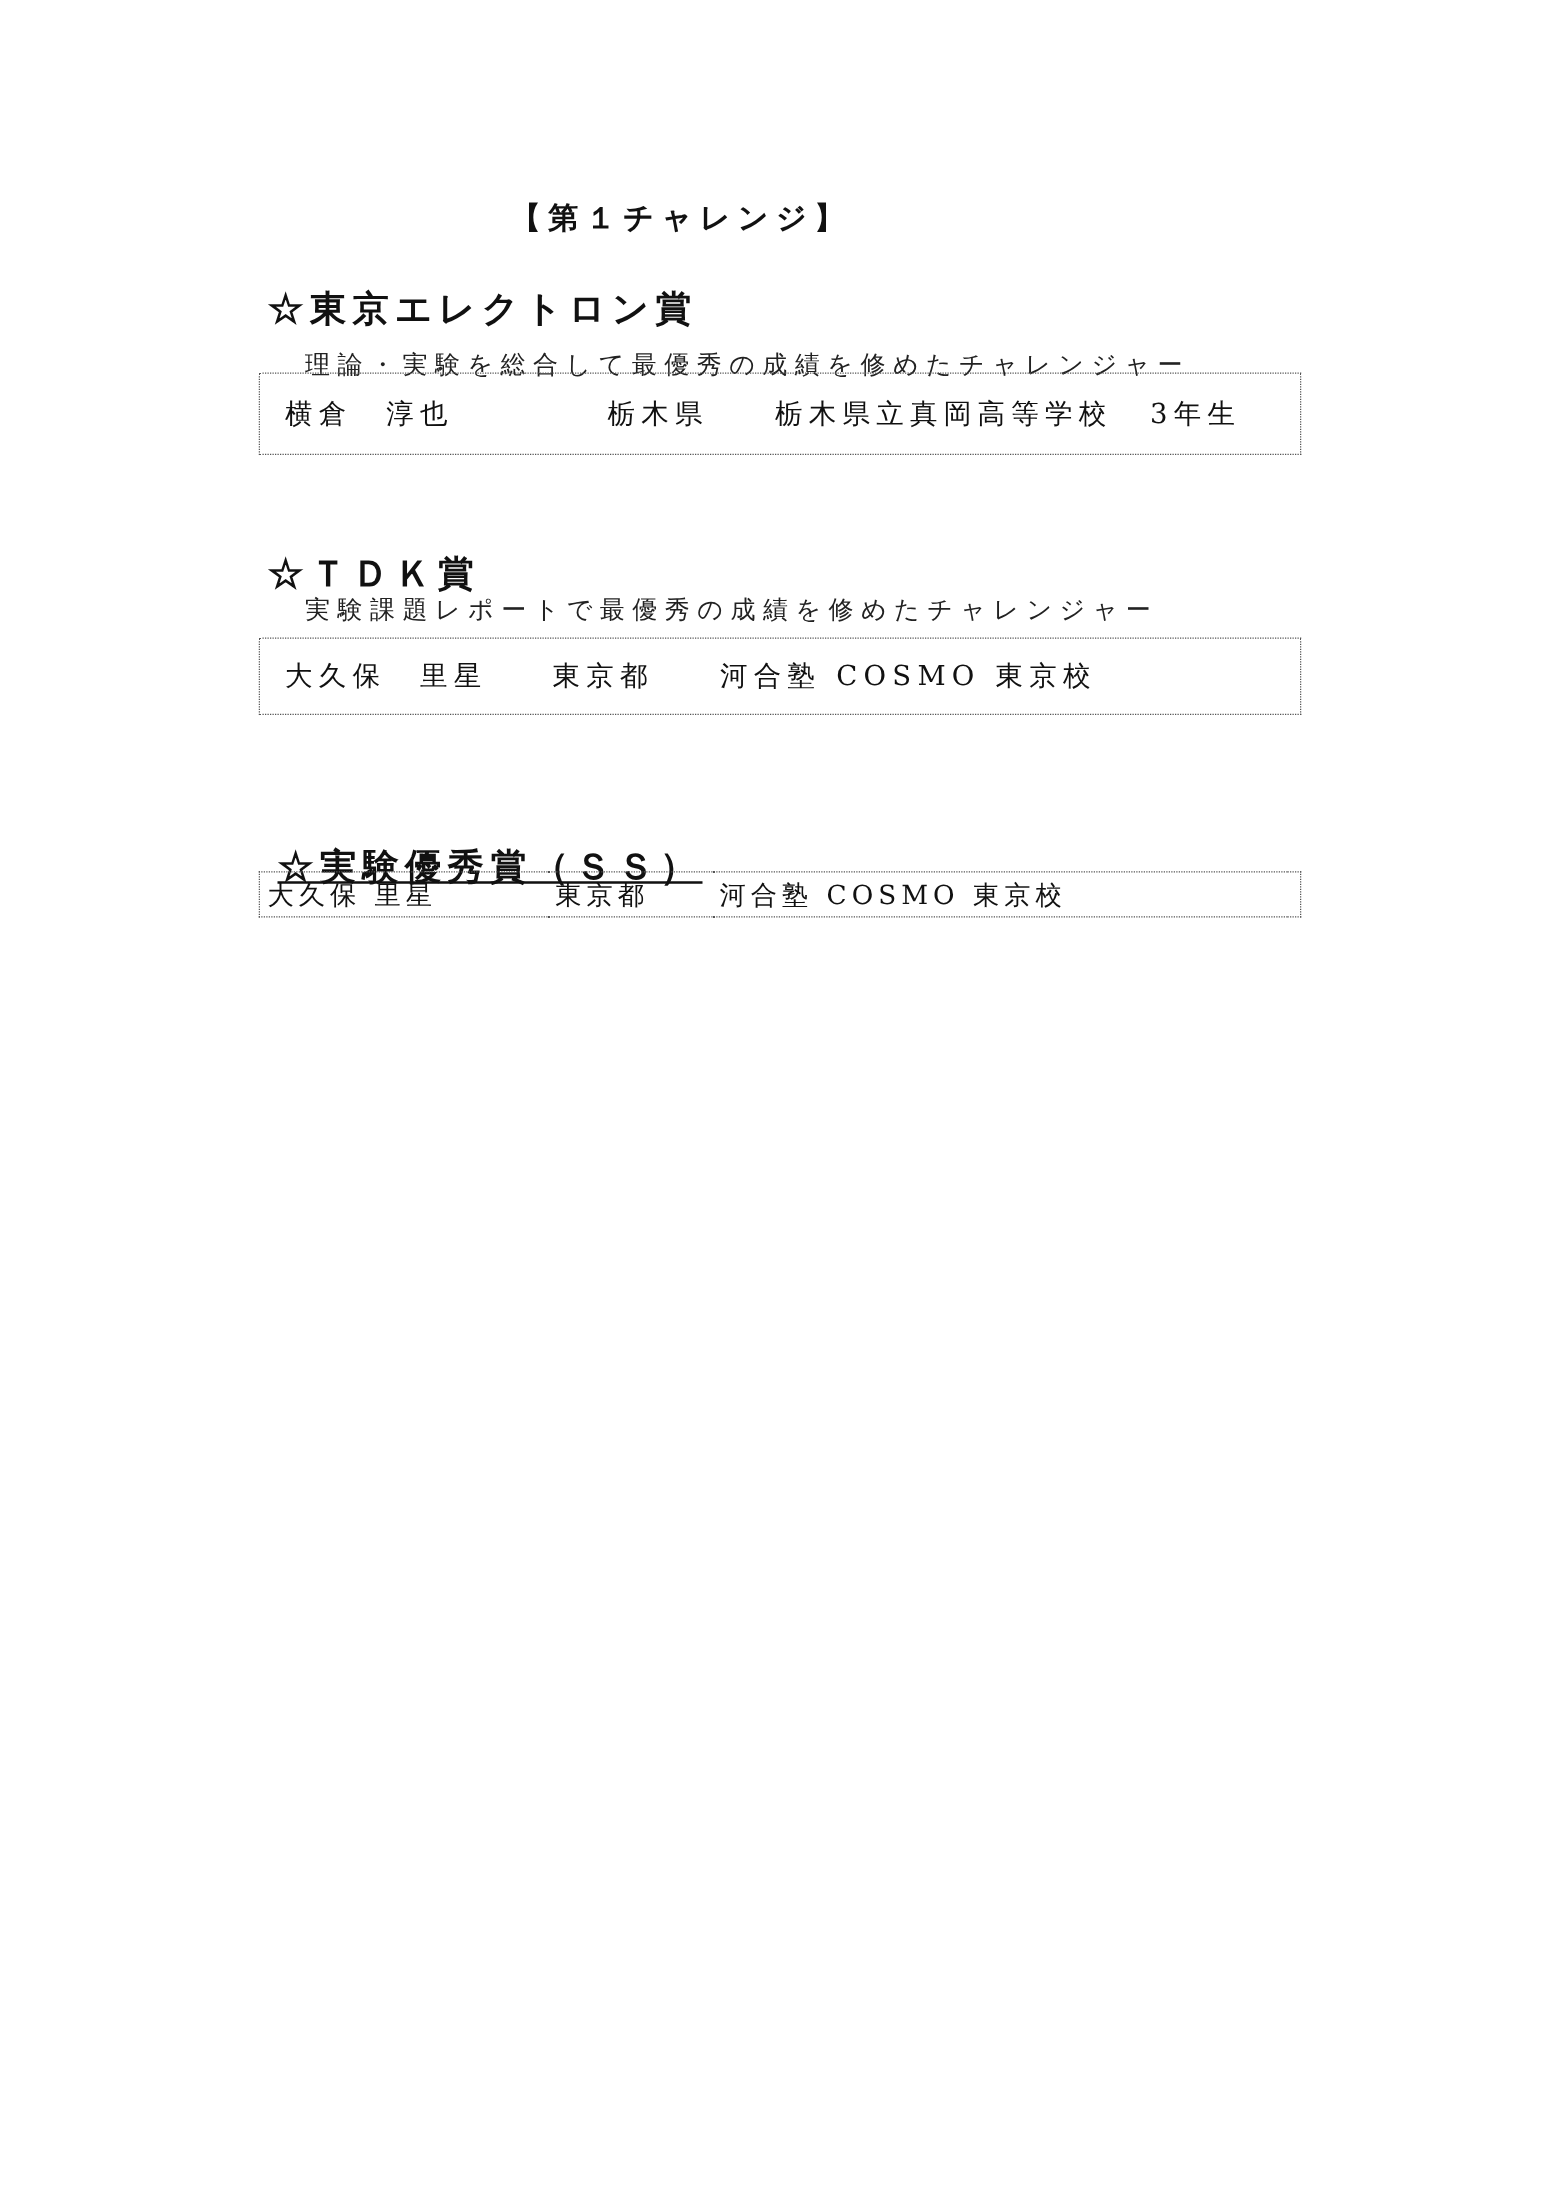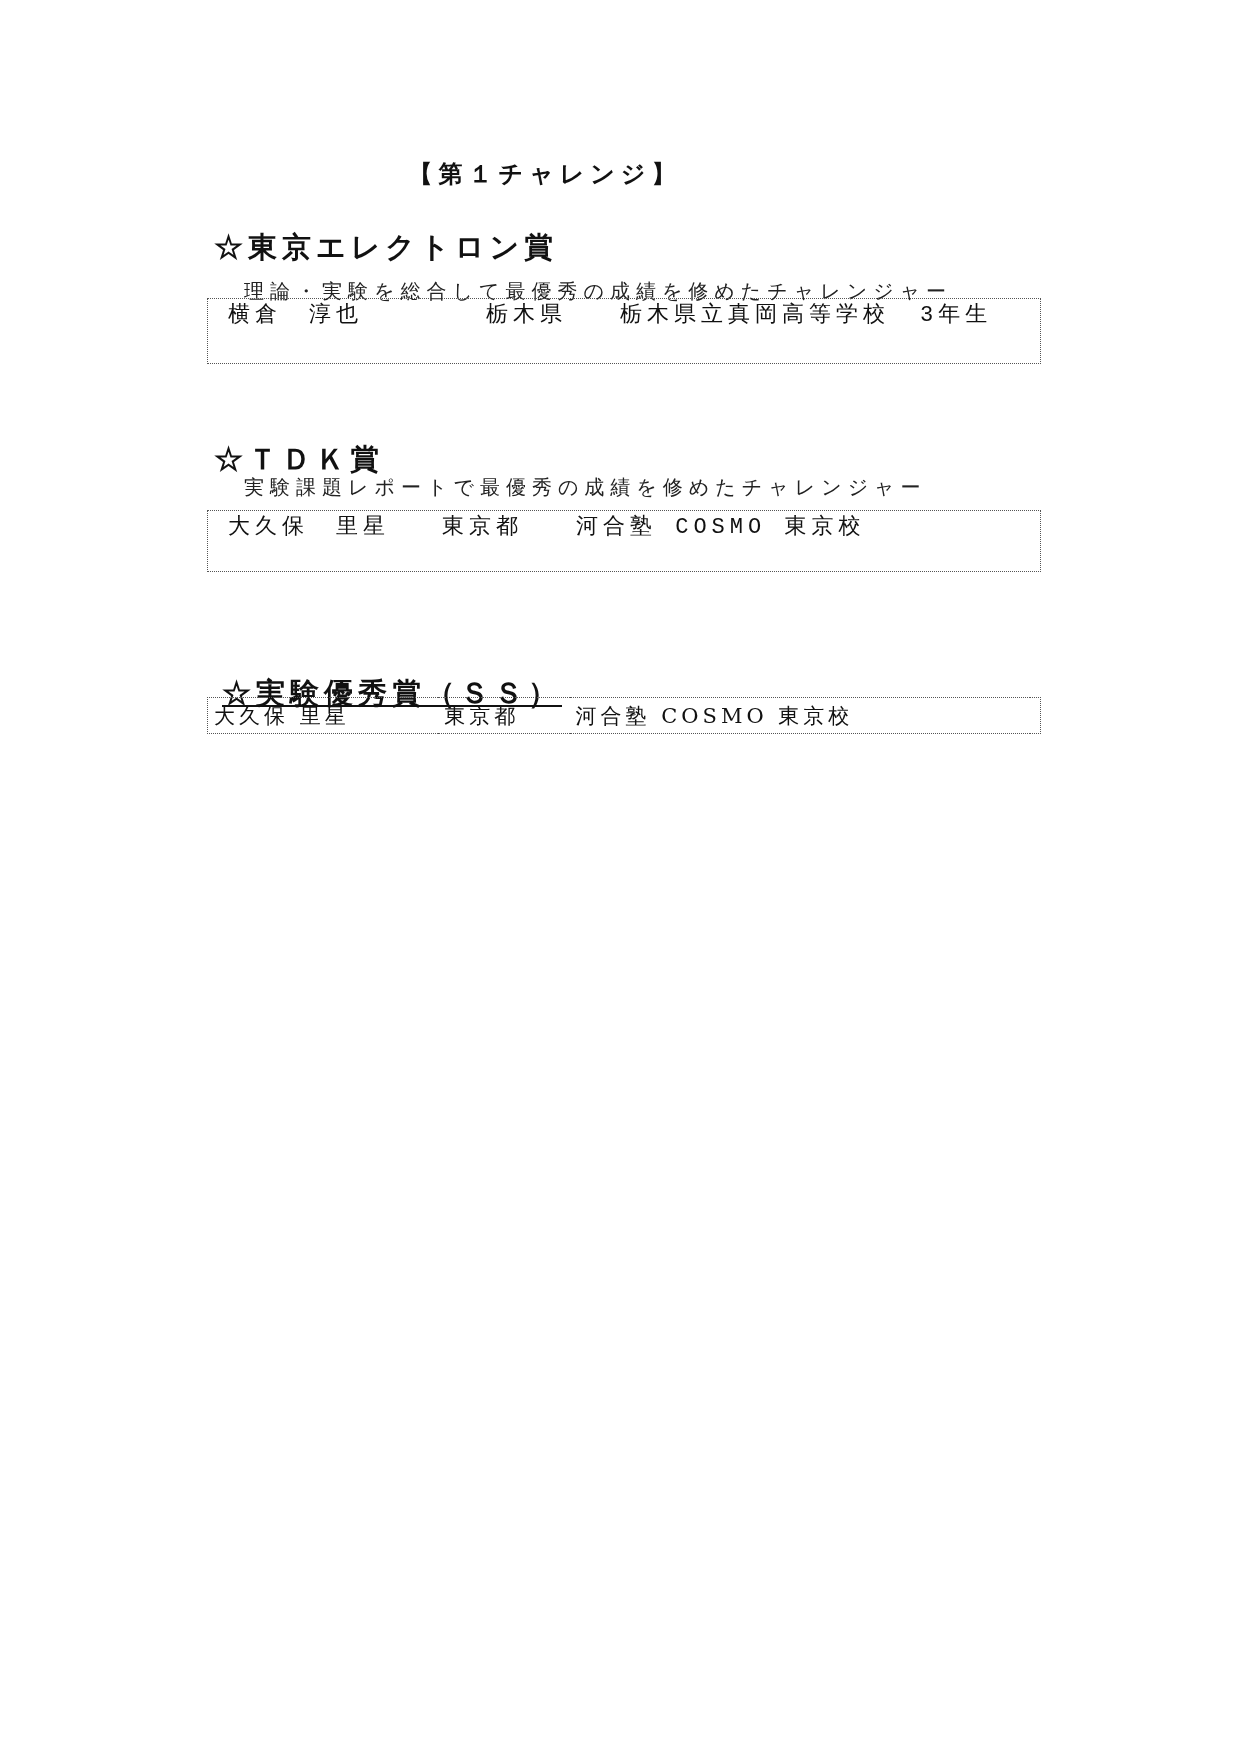--- a/index.html
+++ b/index.html
@@ -14,21 +14,21 @@
   .award-heading {
     position: absolute; font-size: 29px; font-weight: bold; letter-spacing: 5px;
   }
   .award-desc {
     position: absolute; font-size: 20px; letter-spacing: 6px; color: #222;
   }
   .box {
     position: absolute; left: 207px; width: 834px;
     border: 1px dotted #555; box-sizing: border-box;
   }
-  .box .row { display: flex; height: 100%; font-size: 22px; letter-spacing: 5px; font-family: Liberation Mono, monospace; }
+  .box .row { display: flex; align-items: center; height: 100%; font-size: 22px; letter-spacing: 5px; }
   .cell { white-space: nowrap; }
   table.list {
     position: absolute; left: 207px; top: 697px; width: 834px;
     border-collapse: collapse; font-size: 21px; letter-spacing: 4px;
   }
   table.list td {
     border-top: 1px dotted #555; border-bottom: 1px dotted #555;
     height: 35px; padding: 0 0 0 6px; white-space: nowrap;
   }
   table.list td:first-child { border-left: 1px dotted #555; }

